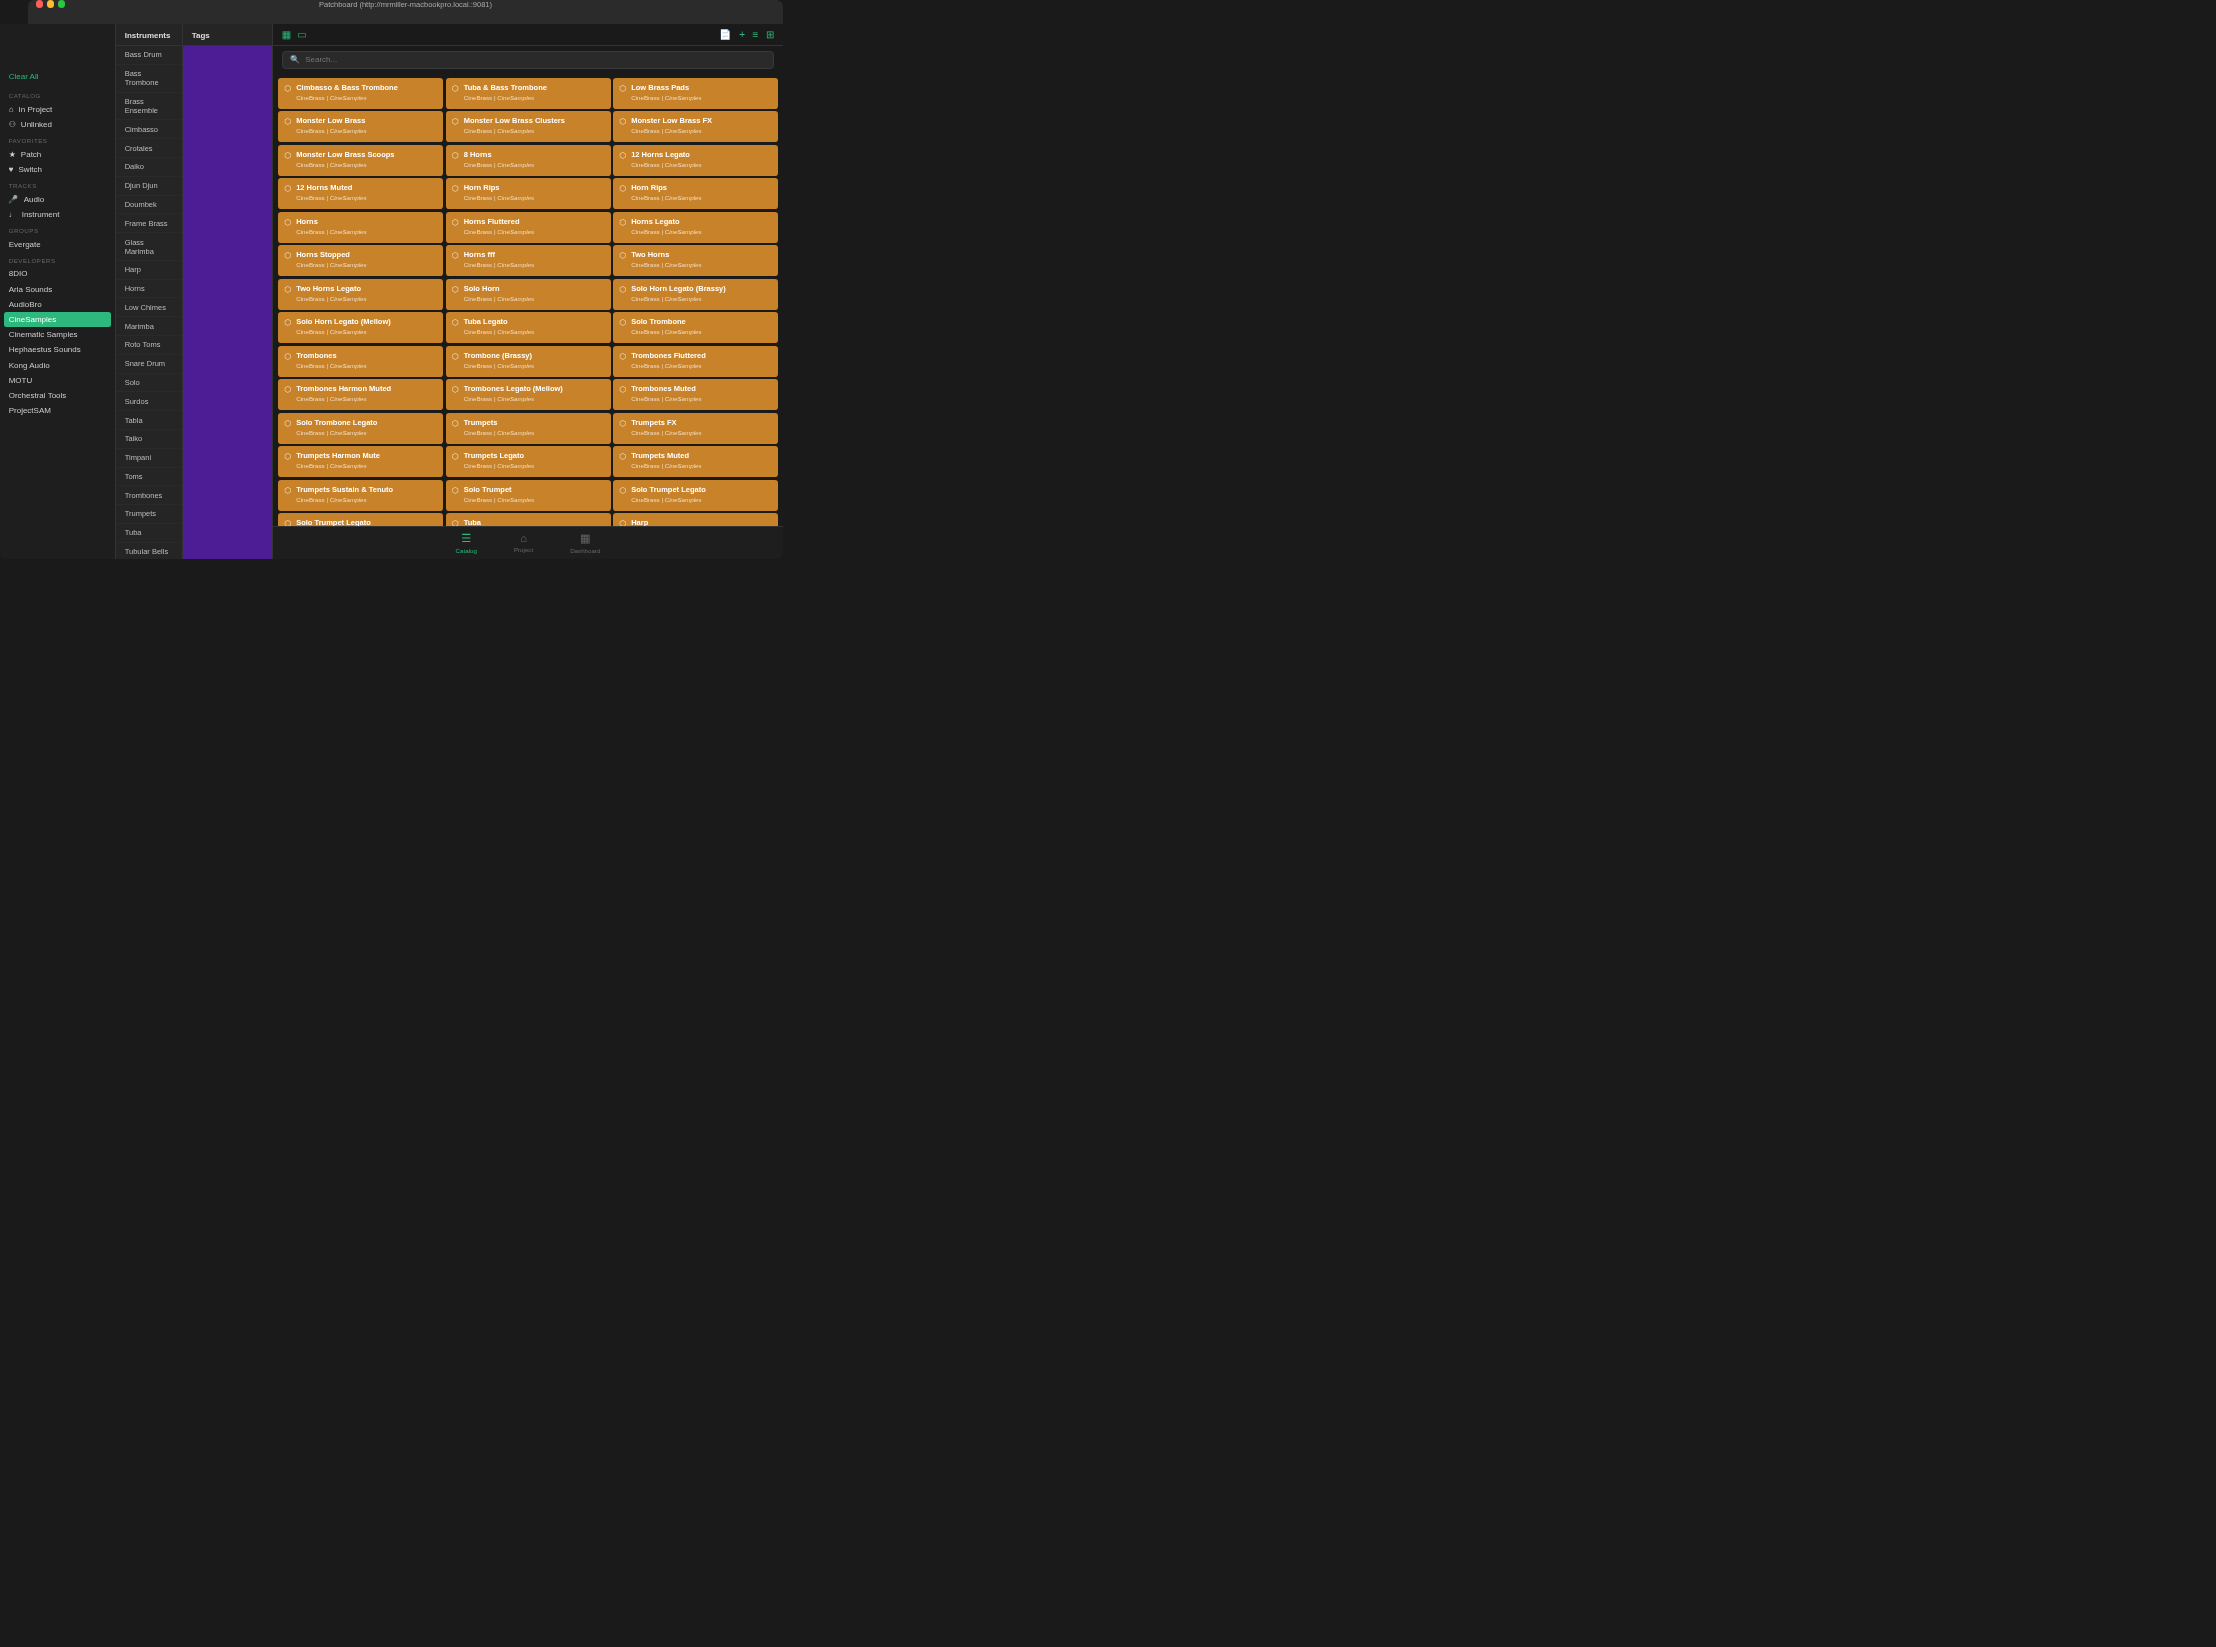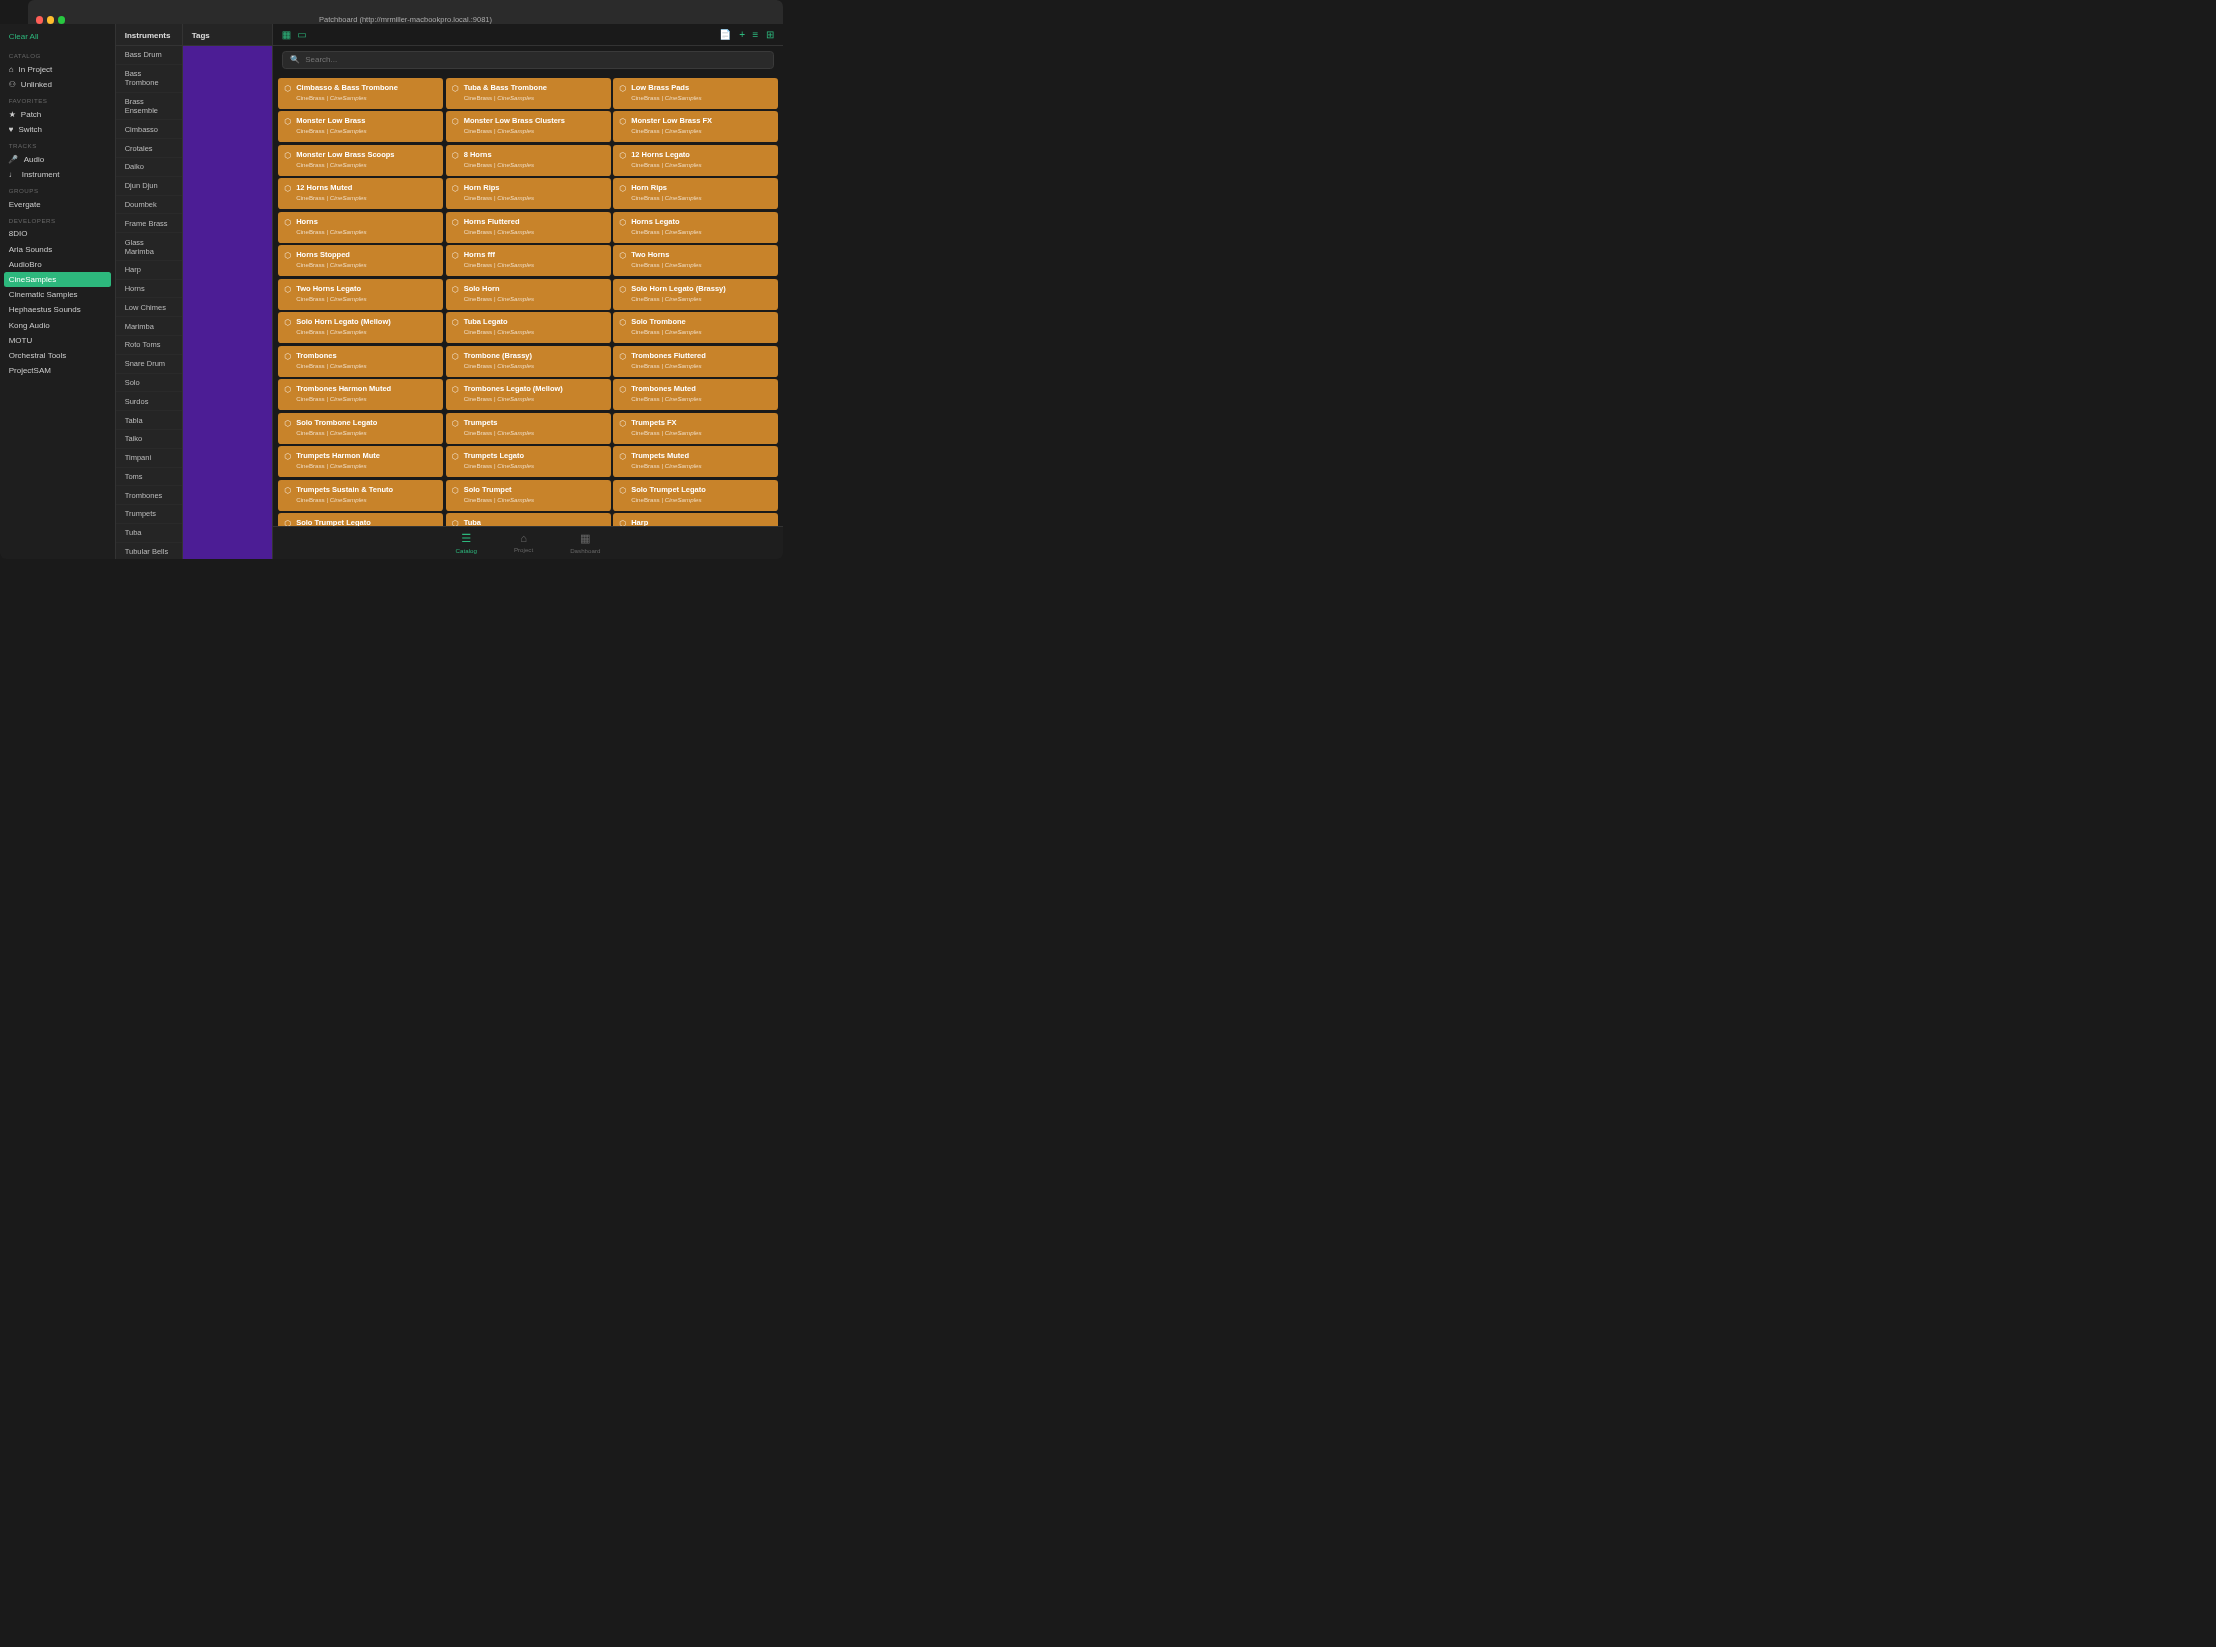--- a/index.html
+++ b/index.html
@@ -11,21 +11,21 @@
       overflow: hidden;
       border-radius: 6.2px;
       display: flex;
       flex-direction: column;
     }
     
     .titlebar {
       background: #2b2b2b;
       height: 23.6px;
       display: flex;
-      align-items: flex-end;
+      align-items: flex-start;
       justify-content: center;
       position: relative;
       border-radius: 6.2px 6.2px 0 0;
       flex-shrink: 0;
       margin-left: 28px;
     }
     .titlebar-dots {
       position: absolute;
       left: 7.5px;
       display: flex;
@@ -53,20 +53,21 @@
       flex-direction: column;
       padding: 6.2px 0;
       overflow-y: auto;
       flex-shrink: 0;
     }
     .sidebar-clear-all {
       color: #2db87d;
       font-size: 8px;
       padding: 2.5px 8.7px 6.2px 8.7px;
       cursor: pointer;
+      margin-top: 40px;
     }
     .sidebar-section-label {
       font-size: 6.2px;
       color: #666;
       letter-spacing: 0.5px;
       padding: 5px 8.7px 2.5px 8.7px;
       text-transform: uppercase;
     }
     .sidebar-item {
       display: flex;

